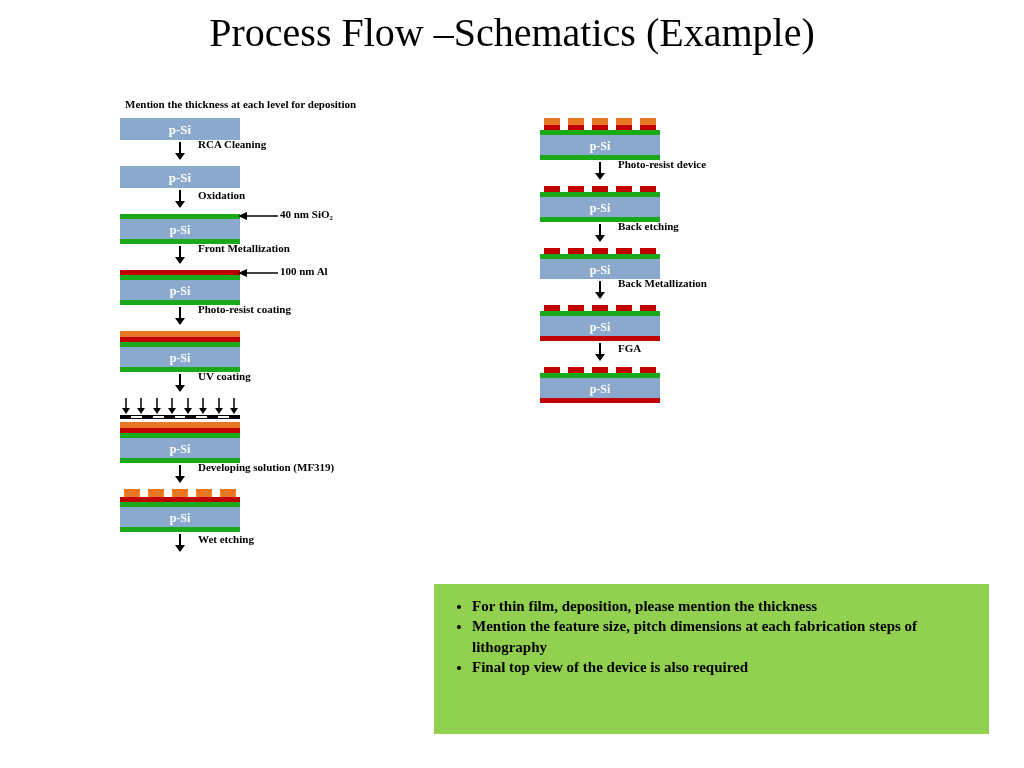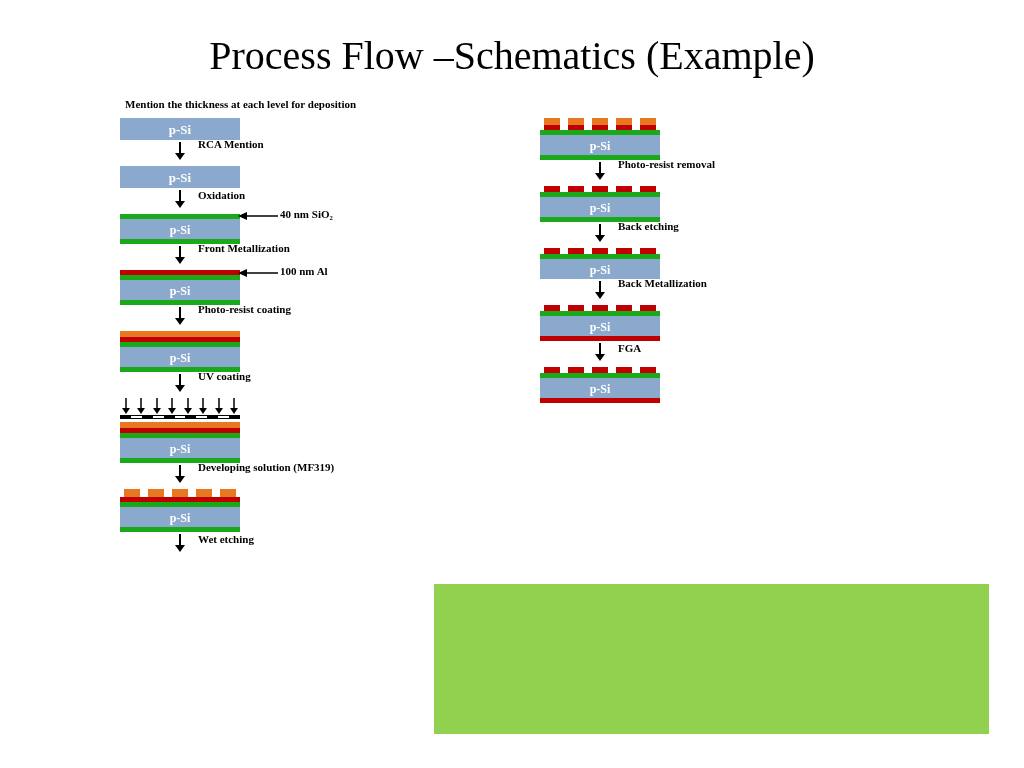--- a/index.html
+++ b/index.html
@@ -1,17 +1,17 @@
 <!DOCTYPE html>
 <html><head>
 <meta charset="utf-8">
 <style>
   * { margin: 0; padding: 0; box-sizing: border-box; }
   body { font-family: "Times New Roman", serif; background: #fff; width: 1024px; height: 768px; position: relative; overflow: hidden; }
-  .title { font-size: 40px; font-weight: 400; text-align: center; padding-top: 32px; color: #000; }
+  .title { font-size: 40px; font-weight: 400; text-align: center; padding-top: 9px; color: #000; }
   .subtitle { font-size: 11px; font-weight: bold; position: absolute; top: 98px; left: 125px; }
   .columns { display: flex; position: absolute; top: 118px; left: 120px; gap: 300px; }
   .col { display: flex; flex-direction: column; align-items: center; }
   .layerbox { width: 120px; position: relative; }
   .psi { background: #8aa9cd; height: 22px; color: #fff; font-size: 13px; font-weight: bold; text-align: center; line-height: 22px; border: 1px solid #8aa9cd; }
   .psi-small { height: 20px; line-height: 20px; font-size: 12px; }
   .oxide-top { height: 5px; background: #19a919; }
   .oxide-bot { height: 5px; background: #19a919; }
   .metal-top { height: 5px; background: #c00000; }
   .metal-bot { height: 5px; background: #c00000; }
@@ -48,21 +48,21 @@
   <div class="col">
 
     <div class="layerbox">
       <div class="psi">p-Si</div>
     </div>
     <div class="arrow" style="position:relative;">
       <svg viewBox="0 0 12 18">
           <line x1="6" y1="0" x2="6" y2="13" stroke="#000" stroke-width="2"></line>
           <polygon points="6,18 1,11 11,11" fill="#000"></polygon>
         </svg>
-      <span class="label-right" style="top:-2px;left:24px;">RCA Mention</span>
+      <span class="label-right" style="top:-2px;left:24px;">RCA Cleaning</span>
     </div>
 
     <div class="layerbox">
       <div class="psi">p-Si</div>
     </div>
     <div class="arrow" style="position:relative;">
       <svg viewBox="0 0 12 18">
           <line x1="6" y1="0" x2="6" y2="13" stroke="#000" stroke-width="2"></line>
           <polygon points="6,18 1,11 11,11" fill="#000"></polygon>
         </svg>
@@ -238,21 +238,21 @@
       </div>
       <div class="oxide-top"></div>
       <div class="psi psi-small">p-Si</div>
       <div class="oxide-bot"></div>
     </div>
     <div class="arrow" style="position:relative;">
       <svg viewBox="0 0 12 18">
           <line x1="6" y1="0" x2="6" y2="13" stroke="#000" stroke-width="2"></line>
           <polygon points="6,18 1,11 11,11" fill="#000"></polygon>
         </svg>
-      <span class="label-right" style="top:-2px;left:24px;">Photo-resist removal</span>
+      <span class="label-right" style="top:-2px;left:24px;">Photo-resist device</span>
     </div>
 
     <div class="layerbox">
       <div class="pattern-top-red">
           <span></span>
           <span></span>
           <span></span>
           <span></span>
           <span></span>
         </div>
@@ -318,13 +318,18 @@
       <div class="oxide-top"></div>
       <div class="psi psi-small">p-Si</div>
       <div class="metal-bot"></div>
     </div>
 
   </div>
 
 </div>
 
 <div class="note-box">
+  <ul>
+    <li>For thin film, deposition, please mention the thickness</li>
+    <li>Mention the feature size, pitch dimensions at each fabrication steps of lithography</li>
+    <li>Final top view of the device is also required</li>
+  </ul>
 </div>
 
 </body></html>

